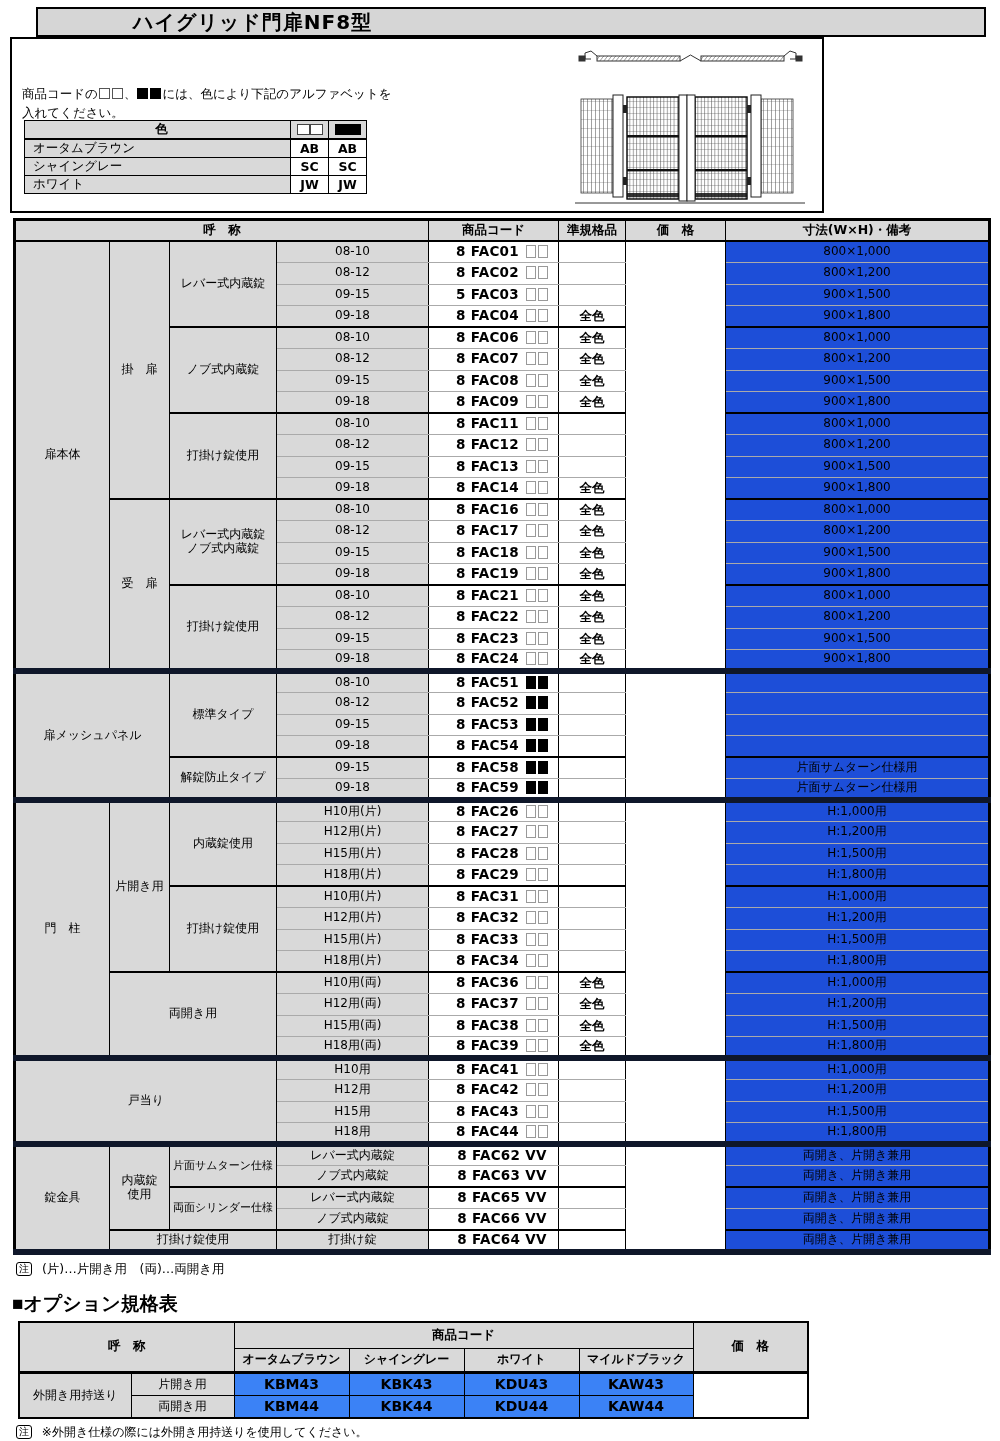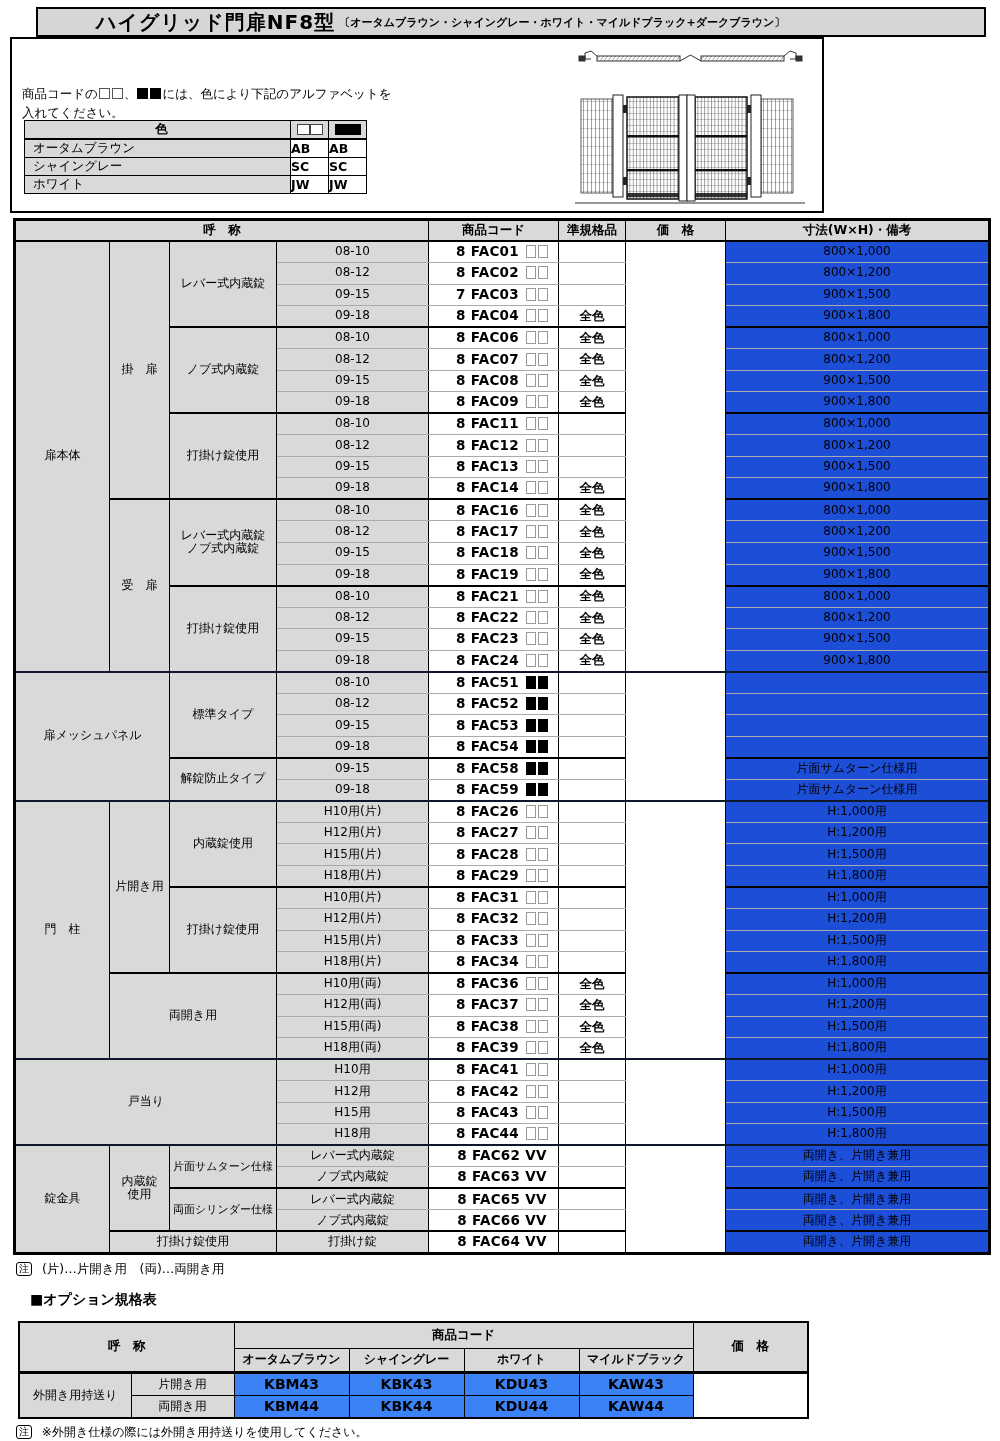--- a/index.html
+++ b/index.html
@@ -3,36 +3,36 @@
 <meta charset="utf-8">
 <style>
   html,body{margin:0;padding:0;}
   body{width:1000px;height:1441px;background:#fff;color:#000;
        font-family:"DejaVu Sans","Liberation Sans",sans-serif;position:relative;overflow:hidden;}
   .abs{position:absolute;}
 
   
   #title-box{left:36px;top:7px;width:950px;height:30px;background:#d6d6d6;
              border:2px solid #000;box-sizing:border-box;display:flex;align-items:center;}
-  #title-main{font-size:20px;font-weight:bold;margin-left:58px;letter-spacing:1px;white-space:nowrap;}
+  #title-main{font-size:20px;font-weight:bold;margin-left:95px;letter-spacing:1px;white-space:nowrap;}
   #title-colors{font-size:11px;font-weight:bold;margin-left:4px;white-space:nowrap;}
 
   
   #content-box{left:10px;top:37px;width:814px;height:176px;border:2px solid #000;
                box-sizing:border-box;background:#fff;}
   #code-note{position:absolute;left:10px;top:45px;font-size:12.5px;line-height:1.55;}
   .nsq{display:inline-block;width:11px;height:11px;vertical-align:-1px;margin:0 1px;}
   .nsq.o{border:1px solid #555;background:#fff;box-sizing:border-box;}
   .nsq.f{background:#000;}
 
   #color-table{position:absolute;left:12px;top:81px;border-collapse:collapse;table-layout:fixed;}
   #color-table td{border:1px solid #000;font-size:12.5px;height:15px;padding:0;box-sizing:border-box;overflow:hidden;white-space:nowrap;}
   #color-table tr.hdr td{border-bottom:2px solid #000;background:#d9d9d9;}
   .ctn{background:#d9d9d9;text-align:left;padding-left:8px!important;width:266px;}
-  .ctc{background:#fff;text-align:left;font-weight:bold;width:38px;font-size:13px;}
+  .ctc{background:#fff;text-align:center;font-weight:bold;width:38px;font-size:13px;}
   .ctl{text-align:center;font-weight:bold;}
   .csq{display:inline-block;width:13px;height:11px;vertical-align:-1px;}
   .csq.o{border:1px solid #444;background:#fff;box-sizing:border-box;}
   .csq.f{background:#000;}
 
   #gate{position:absolute;left:563px;top:8px;}
 
   
   #main-table{position:absolute;left:13px;top:218px;width:975px;height:1037px;
               border-collapse:collapse;table-layout:fixed;border:3px solid #000;}
@@ -47,46 +47,45 @@
   #main-table td.code{text-align:center;padding-left:17px;white-space:nowrap;background:#fff;}
   .ct{font-weight:bold;font-size:13.5px;letter-spacing:.3px;}
   .sq{display:inline-block;width:10px;height:13px;vertical-align:-2px;margin-left:2px;}
   .sq.first{margin-left:7px;}
   .sq.o{border:1px solid #999;background:#fff;box-sizing:border-box;}
   .sq.f{background:#000;}
   #main-table td.semi{font-weight:bold;font-size:12.5px;background:#fff;}
   #main-table td.dim{background:#1d4ed8;}
   #main-table td.price{border-bottom-style:none;background:#fff;}
   #main-table td.bk{border-bottom:2px solid #000;}
-  #main-table td.bK{border-bottom:2px solid #0f172a;}
+  #main-table td.bK{border-bottom:6px solid #0f172a;}
 
   
   .chu{display:inline-block;border:1px solid #000;border-radius:3px;font-size:10px;
        line-height:12px;padding:0 2px;margin-right:6px;vertical-align:1px;}
   #note-main{left:16px;top:1261px;font-size:12.5px;}
-  #opt-title{left:30px;top:1291px;font-size:14px;font-weight:bold;}
+  #opt-title{left:12px;top:1291px;font-size:19px;font-weight:bold;font-family:Liberation Mono, monospace;}
   #note-opt{left:16px;top:1424px;font-size:12px;}
 
   
   #opt-table{position:absolute;left:18px;top:1321px;width:789px;border-collapse:collapse;
              table-layout:fixed;border:2px solid #000;}
   #opt-table th,#opt-table td{border:1px solid #000;padding:0;text-align:center;overflow:hidden;white-space:nowrap;}
   #opt-table th{background:#d9d9d9;font-weight:bold;font-size:12.5px;}
   #opt-table th.sub{font-size:12px;}
   #opt-table .hb{border-bottom:3px solid #000;}
   .opt-name{background:#d9d9d9;font-size:12px;}
   .opt-code{background:#3b82f6;font-weight:bold;font-size:14px;}
   .opt-price{background:#fff;}
 </style>
 </head>
 <body>
 
 <div class="abs" id="title-box">
   <span id="title-main">ハイグリッド門扉NF8型</span>
-  <span id="title-colors">〔オータムブラウン・シャイングレー・ホワイト・マイルドブラック+ダークブラウン〕</span>
 </div>
 
 <div class="abs" id="content-box">
   <div id="code-note">
     <span>商品コードの</span><span class="nsq o"></span><span class="nsq o"></span><span>、</span><span class="nsq f"></span><span class="nsq f"></span><span>には、色により下記のアルファベットを</span><br>
     <span>入れてください。</span>
   </div>
 
   <table id="color-table">
     <tbody>
@@ -192,21 +191,21 @@
       </tr>
   <tr>
         <td class="g">08-12</td>
         <td class="code"><span class="ct">8 FAC02</span><span class="sq first o"></span><span class="sq o"></span></td>
         <td class="semi"></td>
         <td class="price"></td>
         <td class="dim">800×1,200</td>
       </tr>
   <tr>
         <td class="g">09-15</td>
-        <td class="code"><span class="ct">7 FAC03</span><span class="sq first o"></span><span class="sq o"></span></td>
+        <td class="code"><span class="ct">5 FAC03</span><span class="sq first o"></span><span class="sq o"></span></td>
         <td class="semi"></td>
         <td class="price"></td>
         <td class="dim">900×1,500</td>
       </tr>
   <tr>
         <td class="g bk">09-18</td>
         <td class="code bk"><span class="ct">8 FAC04</span><span class="sq first o"></span><span class="sq o"></span></td>
         <td class="semi bk">全色</td>
         <td class="price"></td>
         <td class="dim bk">900×1,800</td>

